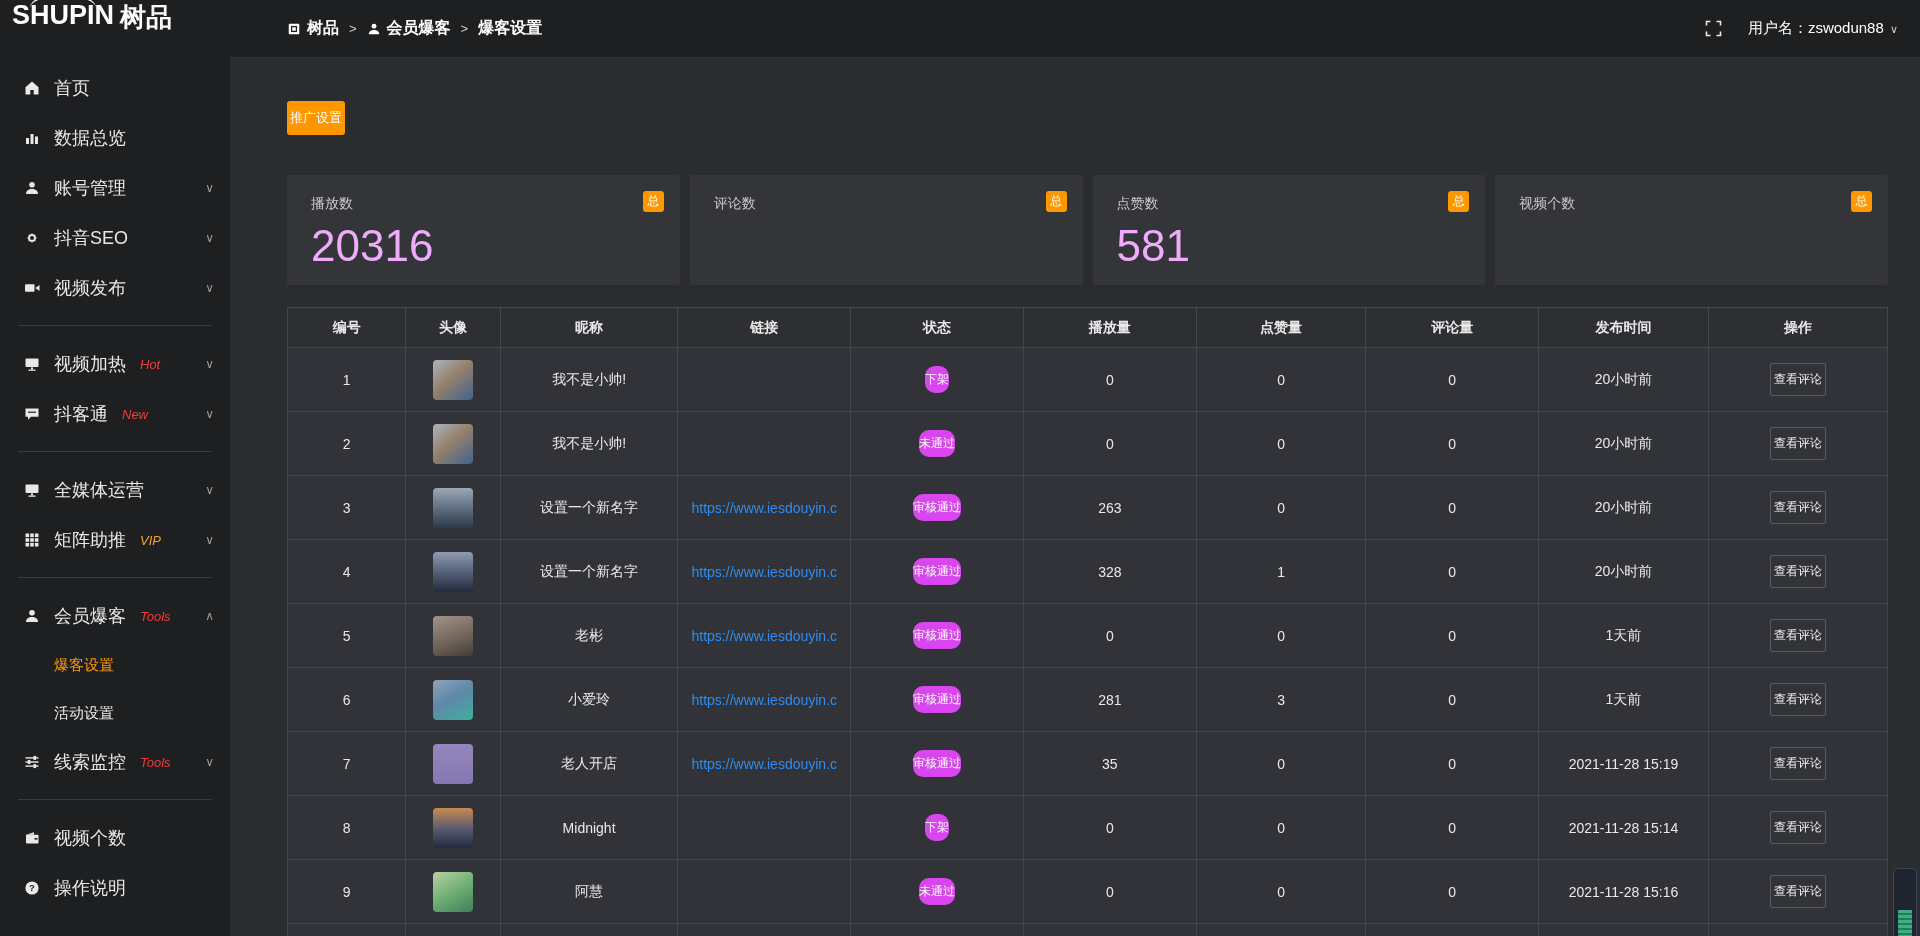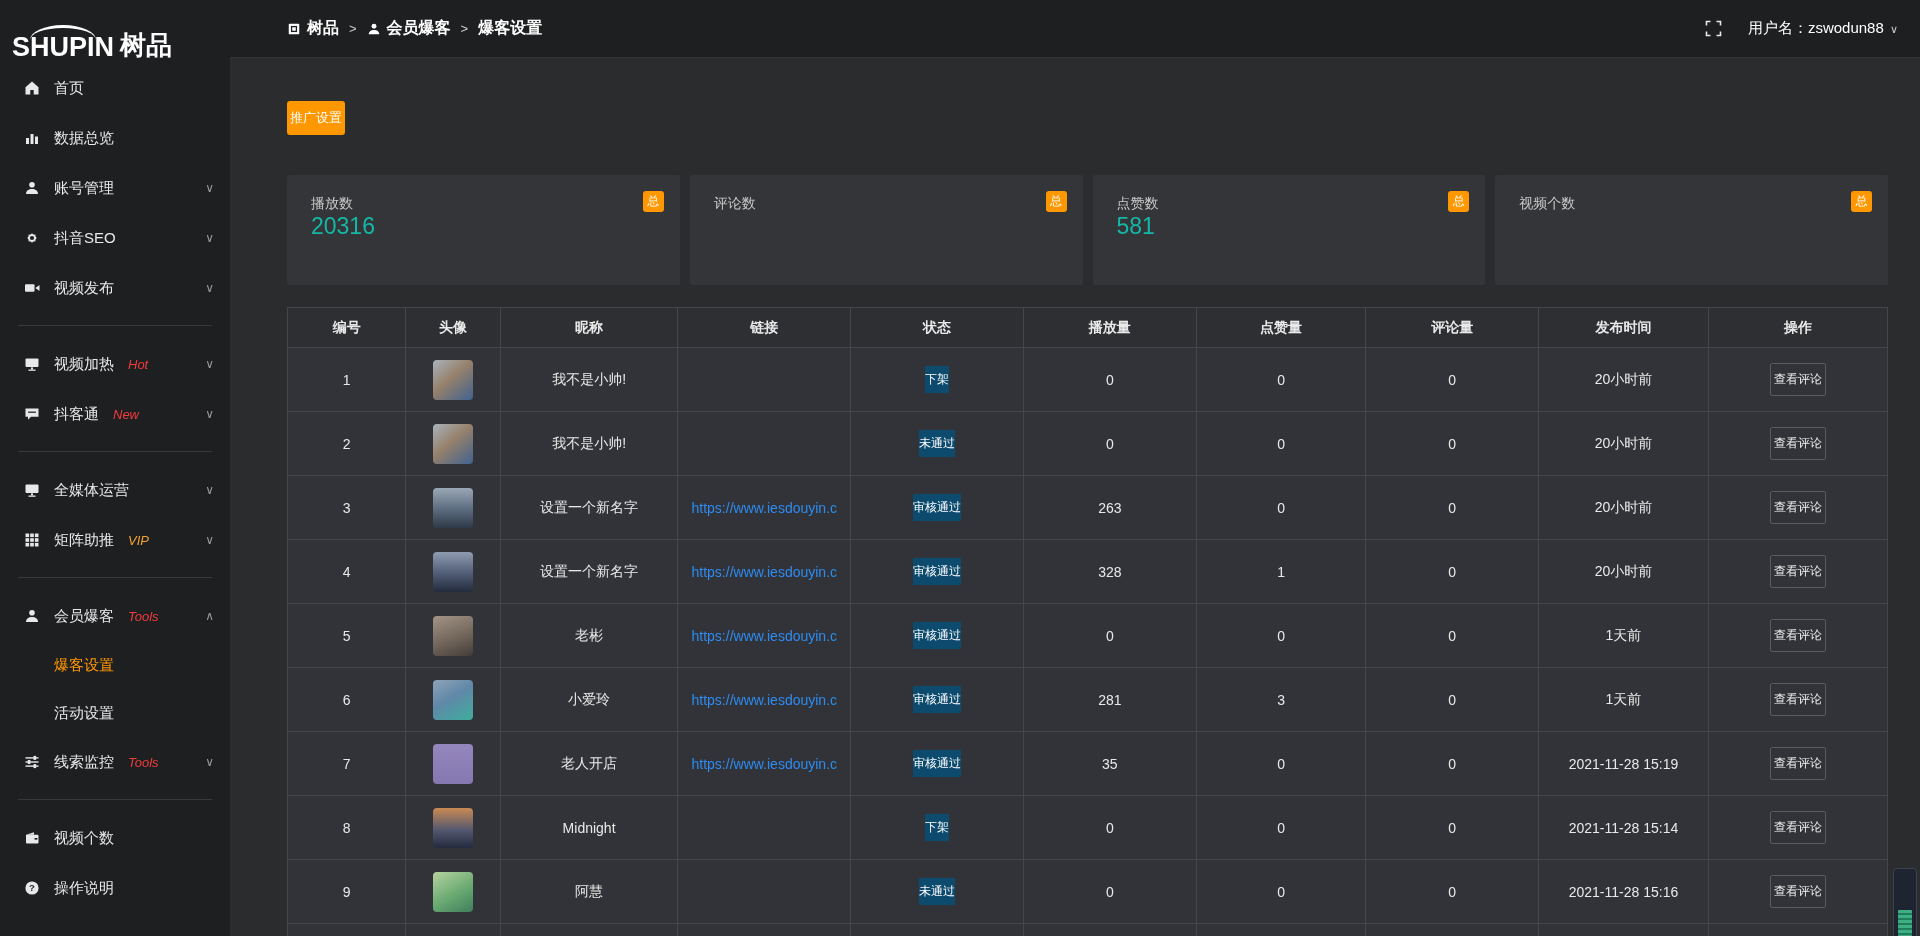--- a/index.html
+++ b/index.html
@@ -7,38 +7,38 @@
   body {
     font-family: "Liberation Sans", "DejaVu Sans", sans-serif;
     background:#2b2c2e; color:#e8e8e8; position:relative;
   }
   
   .sidebar {
     position:absolute; left:0; top:0; width:230px; height:936px;
     background:#1e1f21; z-index:3;
   }
   .logo {
-    height:63px; display:flex; align-items:flex-end; padding-left:12px; cursor:pointer;
+    height:63px; display:flex; align-items:flex-start; padding-left:12px; cursor:pointer;
   }
   .logo-en {
     font-size:27px; font-weight:800; letter-spacing:0px; color:#fff;
     position:relative; font-stretch:condensed;
   }
   .logo-en::before {
     content:""; position:absolute; left:18%; top:-7px; width:64%; height:12px;
     border-top:3px solid #fff; border-radius:50% 50% 0 0 / 100% 100% 0 0;
   }
   .logo-cn { font-size:26px; font-weight:700; color:#fff; margin-left:6px; }
   .side-item {
     height:50px; display:flex; align-items:center; padding:0 16px 0 24px;
     cursor:pointer; position:relative;
   }
   .side-item .icon { width:16px; height:16px; margin-right:14px; color:#e8e8e8; flex:none; }
   .side-item .icon svg { width:16px; height:16px; fill:currentColor; display:block; }
-  .side-label { font-size:15px; color:#e8e8e8; }
+  .side-label { font-size:18px; color:#e8e8e8; }
   .side-tag { font-size:13px; font-weight:400; font-style:italic; margin-left:14px; }
   .side-chevron { margin-left:auto; font-size:12px; color:#9a9a9a; }
   .side-sub { height:48px; display:flex; align-items:center; padding-left:54px; font-size:15px; color:#e8e8e8; cursor:pointer; }
   .side-sub.active { color:#ff9700; }
   .side-divider { height:1px; background:#38393c; margin:12px 18px 13px 18px; }
   
   .topbar {
     position:absolute; left:230px; top:0; right:0; height:58px;
     background:#1e1f21; border-bottom:1px solid #323335;
     display:flex; align-items:center; padding:0 22px 0 57px;
@@ -58,38 +58,38 @@
     margin-top:43px; display:inline-block; background:#ff9700; color:#fff;
     font-size:13px; padding:8px 3px; border-radius:3px; border:none; cursor:pointer;
     font-family:inherit;
   }
   .cards { display:flex; gap:10px; margin-top:40px;align-items:flex-end; }
   .card {
     flex:1; height:110px; background:#343538; border-radius:2px;
     position:relative; padding:20px 24px;
   }
   .card-label { font-size:14px; color:#c9c9c9; }
-  .card-value { font-size:23px; color:#14b8a6; font-weight:400; margin-top:0; }
+  .card-value { font-size:44px; color:#f0abfc; font-weight:400; margin-top:8px; }
   .card-badge {
     position:absolute; top:16px; right:16px; width:21px; height:21px;
     background:#ff9700; color:#fff; font-size:12px; line-height:21px;
     text-align:center; border-radius:3px;
   }
   
   .grid { margin-top:22px; width:100%; border-collapse:collapse; table-layout:fixed; background:#323338; }
   .grid th, .grid td {
     border:1px solid #45464b; text-align:center; color:#e9e9e9;
     font-size:14px; overflow:hidden; white-space:nowrap;
   }
   .grid th { height:40px; background:#2e2f33; font-weight:700; }
   .grid td { height:64px; }
   .avatar { width:40px; height:40px; border-radius:4px; margin:0 auto; }
   .status-badge {
-    display:inline-block; background:#0c4a6e; color:#fff; font-size:12px;
-    padding:5px 0; border-radius:0;
+    display:inline-block; background:#d946ef; color:#fff; font-size:12px;
+    padding:5px 0; border-radius:10px;
   }
   .link-text { color:#2d8cf0; cursor:pointer; display:block; padding:0 6px; text-align:center; }
   .action-btn {
     background:transparent; border:1px solid #5a5b60; color:#f0f0f0;
     font-size:12px; padding:7px 3px; border-radius:2px; cursor:pointer; font-family:inherit;
   }
   
   .float-widget {
     position:absolute; right:3px; bottom:-6px; width:24px; height:74px;
     background:#1f2530; border:1px solid #3a4254; border-radius:4px; z-index:5;

